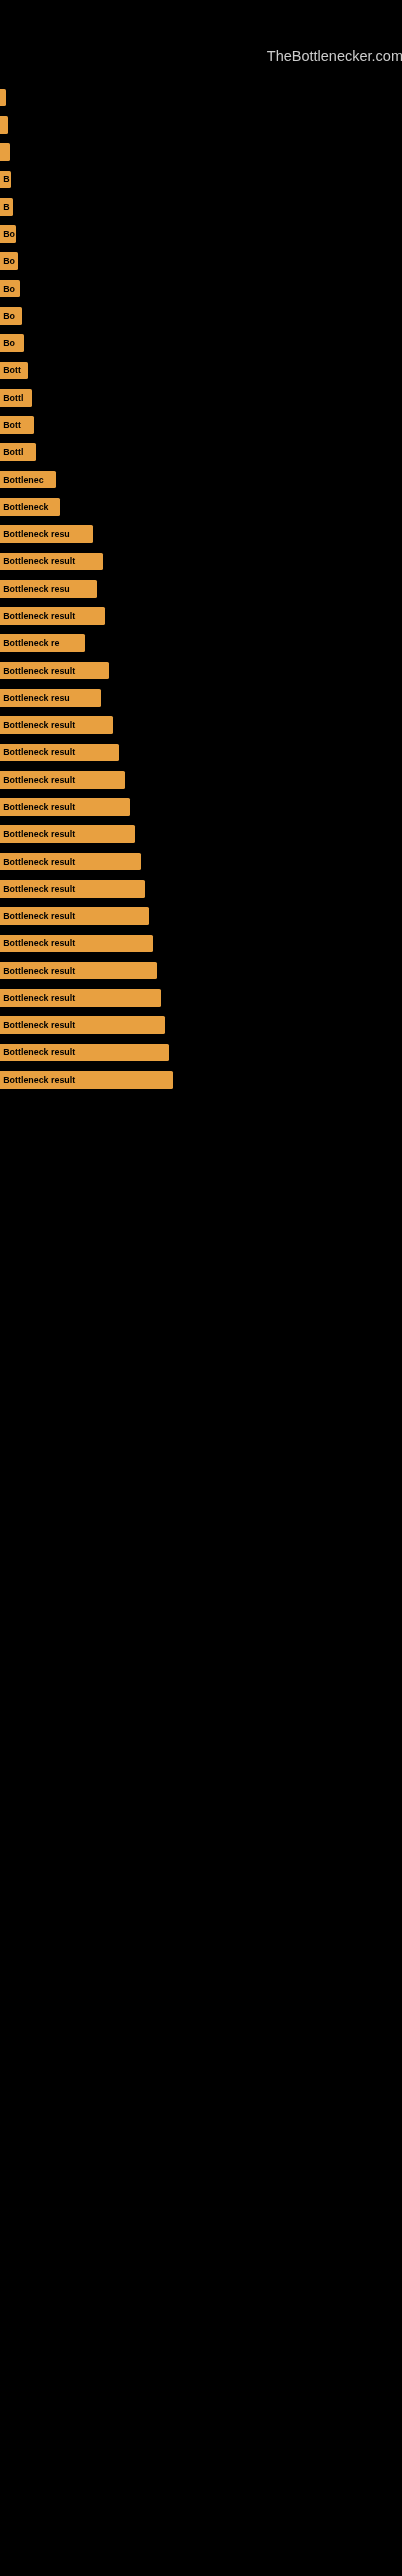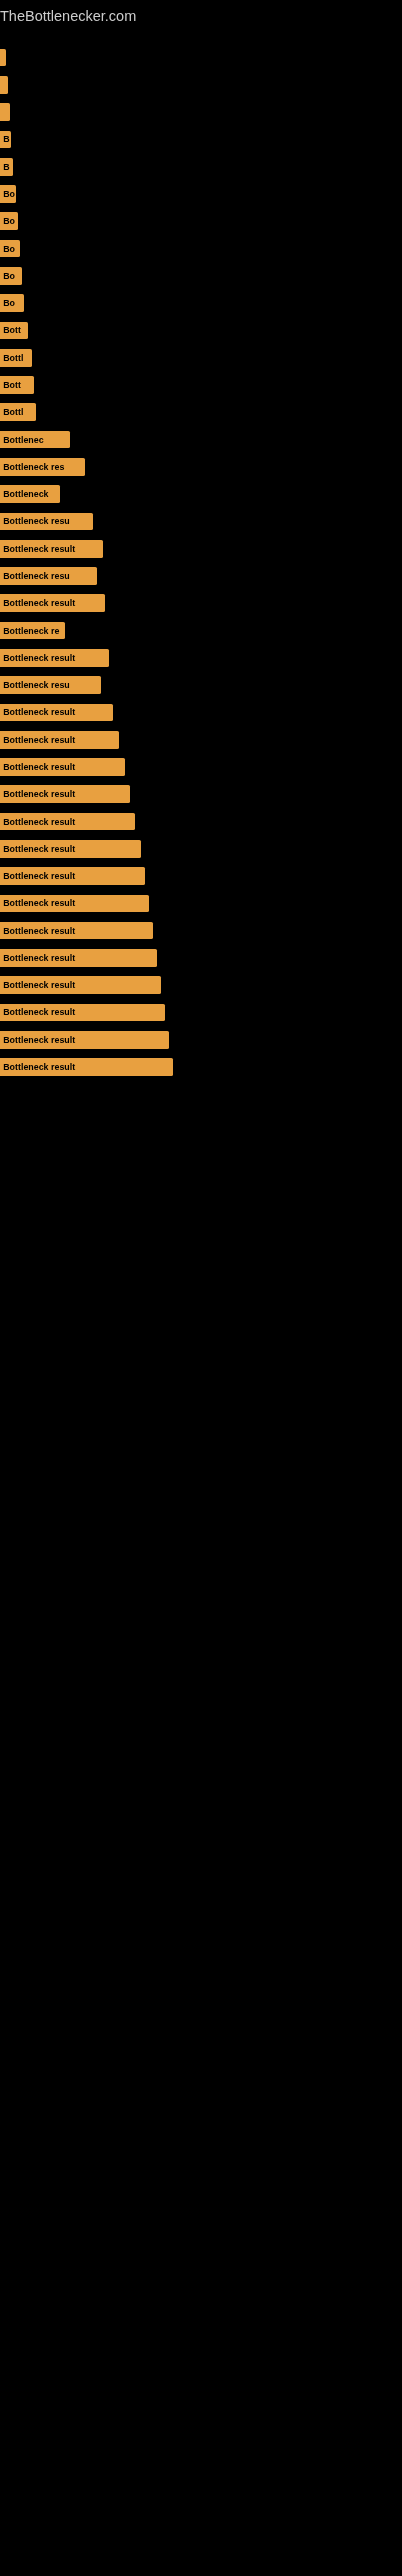--- a/index.html
+++ b/index.html
@@ -13,23 +13,24 @@
       width: 403px;
       min-height: 2576px;
       font-family: Arial, sans-serif;
       position: relative;
       overflow-x: hidden;
     }
 
     .site-title {
       color: #cccccc;
       font-size: 14.5px;
-      text-align: left;
+      text-align: right;
       padding: 8px 0 12px 0;
       font-weight: normal;
+      margin-top: 40px;
     }
 
     .bars-container {
       padding: 8px 0;
     }
 
     .bar-row {
       display: flex;
       align-items: center;
       margin-bottom: 0px;
@@ -93,42 +94,39 @@
       <div class="bar-row">
         <div class="bar-label" style="width: 32px; background-color: rgb(232, 160, 64); color: rgb(0, 0, 0);">Bottl</div>
       </div>
       <div class="bar-row">
         <div class="bar-label" style="width: 34px; background-color: rgb(232, 160, 64); color: rgb(0, 0, 0);">Bott</div>
       </div>
       <div class="bar-row">
         <div class="bar-label" style="width: 36px; background-color: rgb(232, 160, 64); color: rgb(0, 0, 0);">Bottl</div>
       </div>
       <div class="bar-row">
-        <div class="bar-label" style="width: 70px; background-color: rgb(232, 160, 64); color: rgb(0, 0, 0);">Bottlenec</div>
-      </div>
-      <div class="bar-row">
-        <div class="bar-label" style="width: 85px; background-color: rgb(232, 160, 64); color: rgb(0, 0, 0);">Bottleneck res</div>
+        <div class="bar-label" style="width: 56px; background-color: rgb(232, 160, 64); color: rgb(0, 0, 0);">Bottlenec</div>
       </div>
       <div class="bar-row">
         <div class="bar-label" style="width: 60px; background-color: rgb(232, 160, 64); color: rgb(0, 0, 0);">Bottleneck</div>
       </div>
       <div class="bar-row">
         <div class="bar-label" style="width: 93px; background-color: rgb(232, 160, 64); color: rgb(0, 0, 0);">Bottleneck resu</div>
       </div>
       <div class="bar-row">
         <div class="bar-label" style="width: 103px; background-color: rgb(232, 160, 64); color: rgb(0, 0, 0);">Bottleneck result</div>
       </div>
       <div class="bar-row">
         <div class="bar-label" style="width: 97px; background-color: rgb(232, 160, 64); color: rgb(0, 0, 0);">Bottleneck resu</div>
       </div>
       <div class="bar-row">
         <div class="bar-label" style="width: 105px; background-color: rgb(232, 160, 64); color: rgb(0, 0, 0);">Bottleneck result</div>
       </div>
       <div class="bar-row">
-        <div class="bar-label" style="width: 65px; background-color: rgb(232, 160, 64); color: rgb(0, 0, 0);">Bottleneck re</div>
+        <div class="bar-label" style="width: 85px; background-color: rgb(232, 160, 64); color: rgb(0, 0, 0);">Bottleneck re</div>
       </div>
       <div class="bar-row">
         <div class="bar-label" style="width: 109px; background-color: rgb(232, 160, 64); color: rgb(0, 0, 0);">Bottleneck result</div>
       </div>
       <div class="bar-row">
         <div class="bar-label" style="width: 101px; background-color: rgb(232, 160, 64); color: rgb(0, 0, 0);">Bottleneck resu</div>
       </div>
       <div class="bar-row">
         <div class="bar-label" style="width: 113px; background-color: rgb(232, 160, 64); color: rgb(0, 0, 0);">Bottleneck result</div>
       </div>

